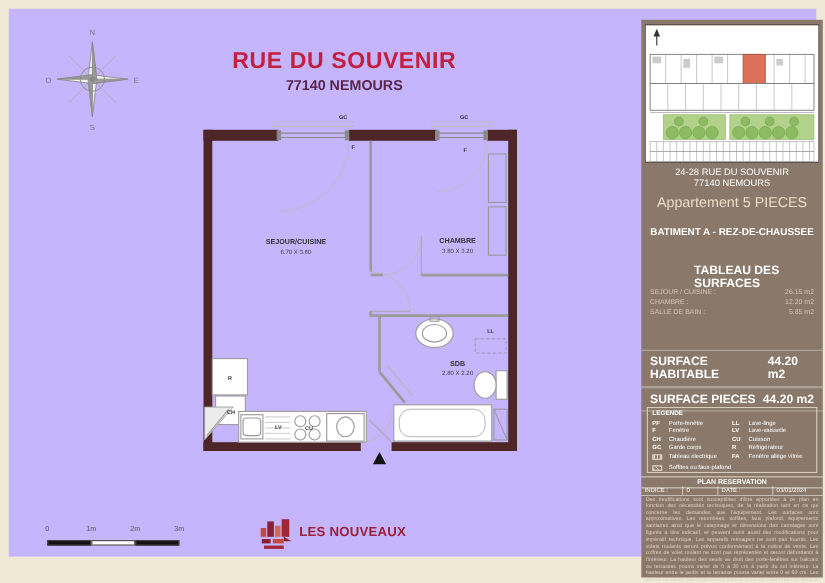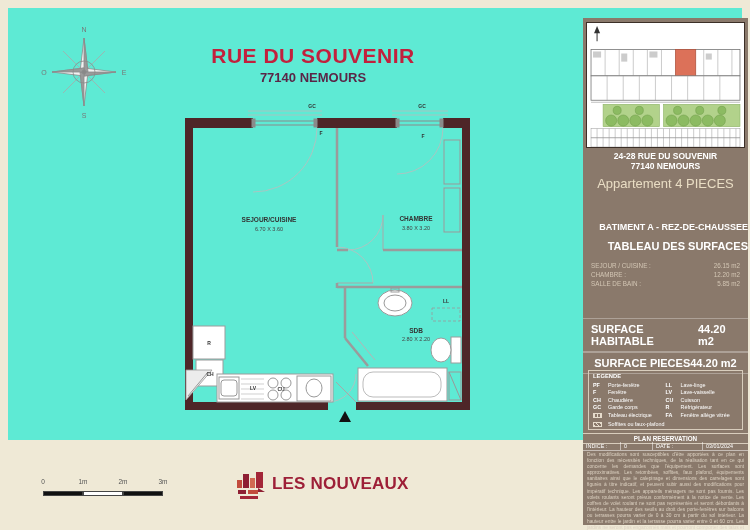--- a/index.html
+++ b/index.html
@@ -1,18 +1,18 @@
 <!DOCTYPE html>
 <html><head>
 <meta charset="utf-8">
 <style>
   * { margin:0; padding:0; box-sizing:border-box; }
   html,body { width:750px; height:530px; }
   body { background:#efe9d6; font-family:"Liberation Sans", sans-serif; position:relative; overflow:hidden; }
-  .page { position:absolute; left:8px; top:8px; width:734px; height:432px; background:#5eead4; }
+  .page { position:absolute; left:8px; top:8px; width:734px; height:498px; background:#c4b5fd; }
 
   
   .title-block { position:absolute; left:155px; top:36px; width:300px; text-align:center; }
   .main-title { font-size:21px; font-weight:bold; color:#c2203d; letter-spacing:0.5px; }
   .sub-title  { font-size:13px; font-weight:bold; color:#5a2547; margin-top:2px; }
 
   
   .compass { position:absolute; left:30px; top:14px; }
 
   
@@ -25,32 +25,32 @@
   .thin2   { stroke:#9b9b9b; fill:#fff; stroke-width:1; }
   .arc     { stroke:#bcbcbc; fill:none; stroke-width:0.8; }
 
   
   .scalebar { position:absolute; left:33px; top:470px; width:132px; height:24px; font-size:6.5px; color:#555; }
   .scalebar .tick { position:absolute; top:0; transform:translateX(-50%); }
   .sb-seg { position:absolute; top:13px; height:5px; border:0.5px solid #444; }
 
   
   .logo { position:absolute; left:228px; top:460px; display:flex; align-items:center; gap:6px; }
-  .logo-text { font-weight:bold; color:#9d1f37; font-size:17px; line-height:13.5px; letter-spacing:0.2px; }
+  .logo-text { font-weight:bold; color:#9d1f37; font-size:12px; line-height:13.5px; letter-spacing:0.2px; }
 
   
   .sidebar { position:absolute; left:575px; top:10px; width:165px; height:507px; background:#8a796b; color:#fff; }
   .thumb { position:absolute; left:3px; top:4px; right:3px; height:126px; background:#fff; border:1.5px solid #3c2f27; }
-  .sb-address { position:absolute; left:0; top:133px; width:100%; text-align:center; font-weight:bold; font-size:8.5px; line-height:10px; }
+  .sb-address { position:absolute; left:0; top:133px; width:100%; text-align:center; font-weight:normal; font-size:8.5px; line-height:10px; }
   .sb-apt { position:absolute; left:0; top:158px; width:100%; text-align:center; color:#e9ddc4; font-size:13px; line-height:15px; }
-  .sb-building { position:absolute; left:0; top:204px; width:100%; text-align:right; font-weight:bold; font-size:9px; }
-  .sb-tableau { position:absolute; left:0; top:222px; width:100%; text-align:right; font-weight:bold; font-size:11px; }
+  .sb-building { position:absolute; left:0; top:188px; width:100%; text-align:center; font-weight:bold; font-size:9px; }
+  .sb-tableau { position:absolute; left:0; top:222px; width:100%; text-align:left; font-weight:bold; font-size:11px;padding-left:48px; }
   .sb-table { position:absolute; left:8px; right:8px; top:243px; font-size:6.3px; line-height:9px; color:#d3c6b4; }
   .sb-table .row { display:flex; justify-content:space-between; }
-  .total-row { position:absolute; left:0; width:100%; padding:4px 8px; display:flex; justify-content:center; font-weight:bold; font-size:11px; border-top:0.5px solid rgba(255,255,255,.30); border-bottom:0.5px solid rgba(255,255,255,.30); }
+  .total-row { position:absolute; left:0; width:100%; padding:4px 8px; display:flex; justify-content:space-between; font-weight:bold; font-size:11px; border-top:0.5px solid rgba(255,255,255,.30); border-bottom:0.5px solid rgba(255,255,255,.30); }
   .legend { position:absolute; left:5px; right:5px; top:352px; height:60px; border:0.75px solid #d8cdbd; padding:2px 4px; font-size:5.4px; line-height:7.6px; }
   .legend-title { font-weight:bold; font-size:5.8px; margin-bottom:1px; }
   .legend-cols { display:flex; }
   .legend-col { flex:1; }
   .leg-row { display:flex; }
   .leg-abbr { width:15px; font-weight:bold; flex:none; }
   .leg-icon { display:inline-block; width:9px; height:5px; margin-top:1.4px; border:0.5px solid #e6dccc; }
   .leg-icon.elec { background:repeating-linear-gradient(90deg,#e6dccc 0 1px,transparent 1px 3px); }
   .leg-icon.soffit { background:repeating-linear-gradient(45deg,#e6dccc 0 1px,transparent 1px 3px); }
   .resa-bar { position:absolute; left:0; right:0; top:415px; text-align:center; font-weight:bold; font-size:6.3px; padding:1px 0; border-top:0.75px solid #d8cdbd; border-bottom:0.75px solid #d8cdbd; }
@@ -313,21 +313,21 @@
         </g>
       </svg>
     </div>
 
     <div class="sb-address">
       <div>24-28 RUE DU SOUVENIR</div>
       <div>77140 NEMOURS</div>
     </div>
 
     <div class="sb-apt">
-      <div>Appartement 4 PIECES</div>
+      <div>Appartement 5 PIECES</div>
     </div>
 
     <div class="sb-building">BATIMENT A - REZ-DE-CHAUSSEE</div>
     <div class="sb-tableau">TABLEAU DES SURFACES</div>
 
     <div class="sb-table">
       <div class="row">
         <span>SEJOUR / CUISINE :</span>
         <span>26.15 m2</span>
       </div>

